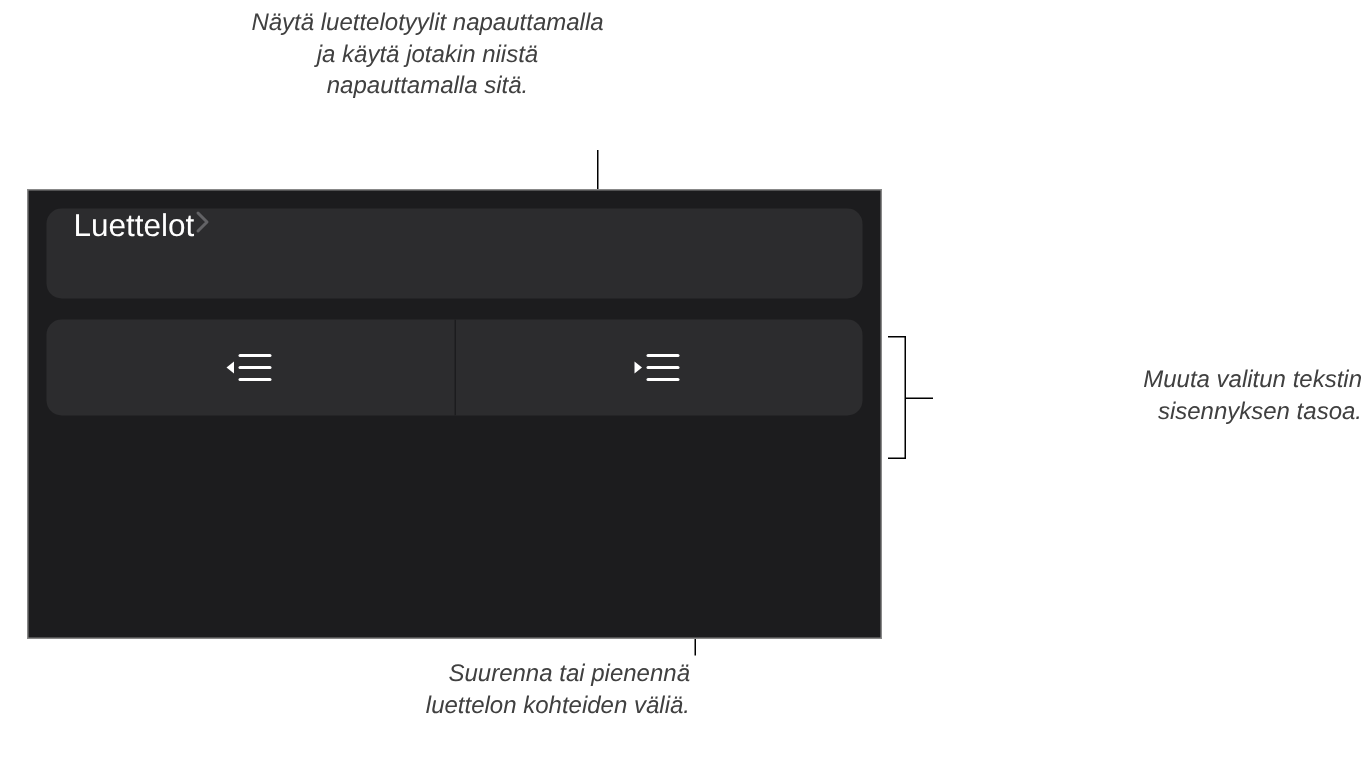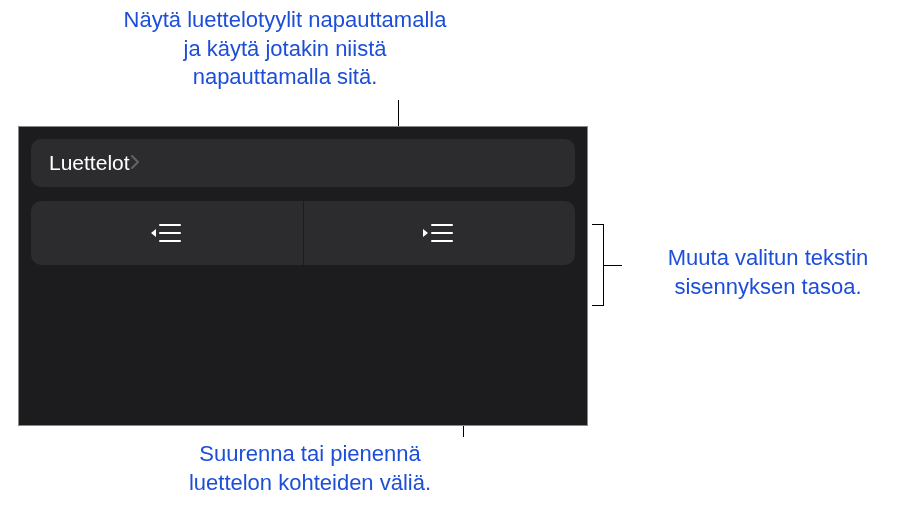--- a/index.html
+++ b/index.html
@@ -9,27 +9,28 @@
     }
     body {
       font-family: -apple-system, BlinkMacSystemFont, "Helvetica Neue", Arial, sans-serif;
       background: #fff;
       width: 912px;
       height: 513px;
       position: relative;
     }
     .callout {
       position: absolute;
-      font-size: 22px;
-      color: #1d4ed8;
+      font-size: 16px;
+      color: #404040;
       text-align: right;
       line-height: 1.3;
+      font-style: italic;
     }
     .callout.left {
-      text-align: center;
+      text-align: right;
     }
     .callout.center {
       text-align: center;
     }
     .callout-line {
       position: absolute;
       background: #000;
     }
     .callout-line.v {
       width: 1px;
@@ -46,23 +47,23 @@
       background: #1c1c1e;
       border: 1px solid #888;
       padding: 12px;
       display: flex;
       flex-direction: column;
       gap: 14px;
     }
     .row {
       background: #2c2c2e;
       border-radius: 10px;
-      height: 48px;
+      height: 60px;
       display: flex;
-      align-items: center;
+      align-items: flex-start;
       padding: 0 18px;
     }
     .row-label {
       color: #fff;
       font-size: 21px;
       flex: 0 0 auto;
     }
     .row-value {
       color: #8e8e93;
       font-size: 21px;
@@ -113,21 +114,21 @@
 </div>
 <div class="callout-line v" style="left:398px; top:100px; height:65px;"></div>
 
 <div class="bracket" style="left:592px; top:224px; height:82px;"></div>
 <div class="callout-line h" style="left:604px; top:265px; width:18px;"></div>
 <div class="callout left" style="left:628px; top:244px; width:280px;">
   <span style="white-space:pre-line;">Muuta valitun tekstin
 sisennyksen tasoa.</span>
 </div>
 
-<div class="callout" style="left:160px; top:440px; width:300px; text-align:center;">
+<div class="callout" style="left:160px; top:440px; width:300px; text-align:right;">
   <span style="white-space:pre-line;">Suurenna tai pienennä
 luettelon kohteiden väliä.</span>
 </div>
 <div class="callout-line v" style="left:463px; top:392px; height:45px;"></div>
 
 <div class="panel">
 
   <div class="row">
     <span class="row-label">Luettelot</span>
     <span class="chevron">

